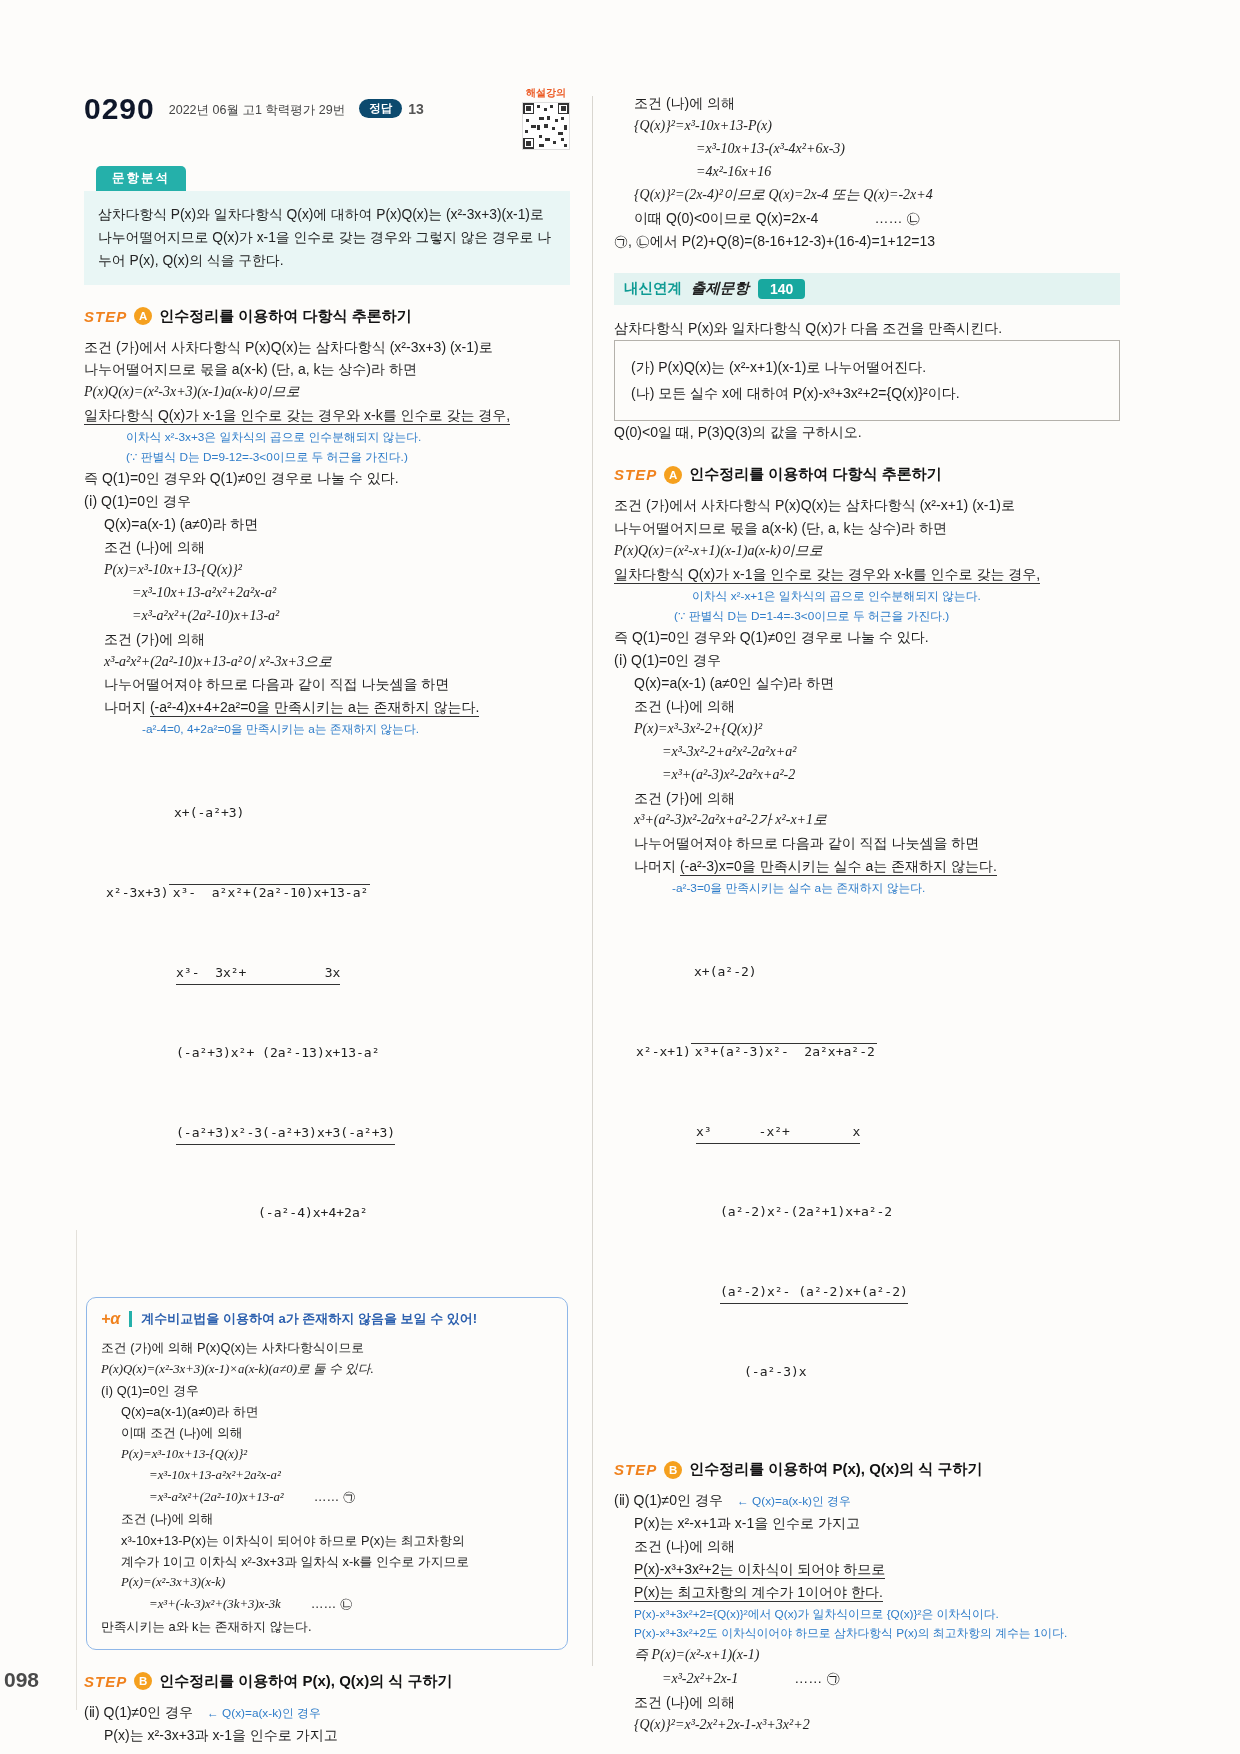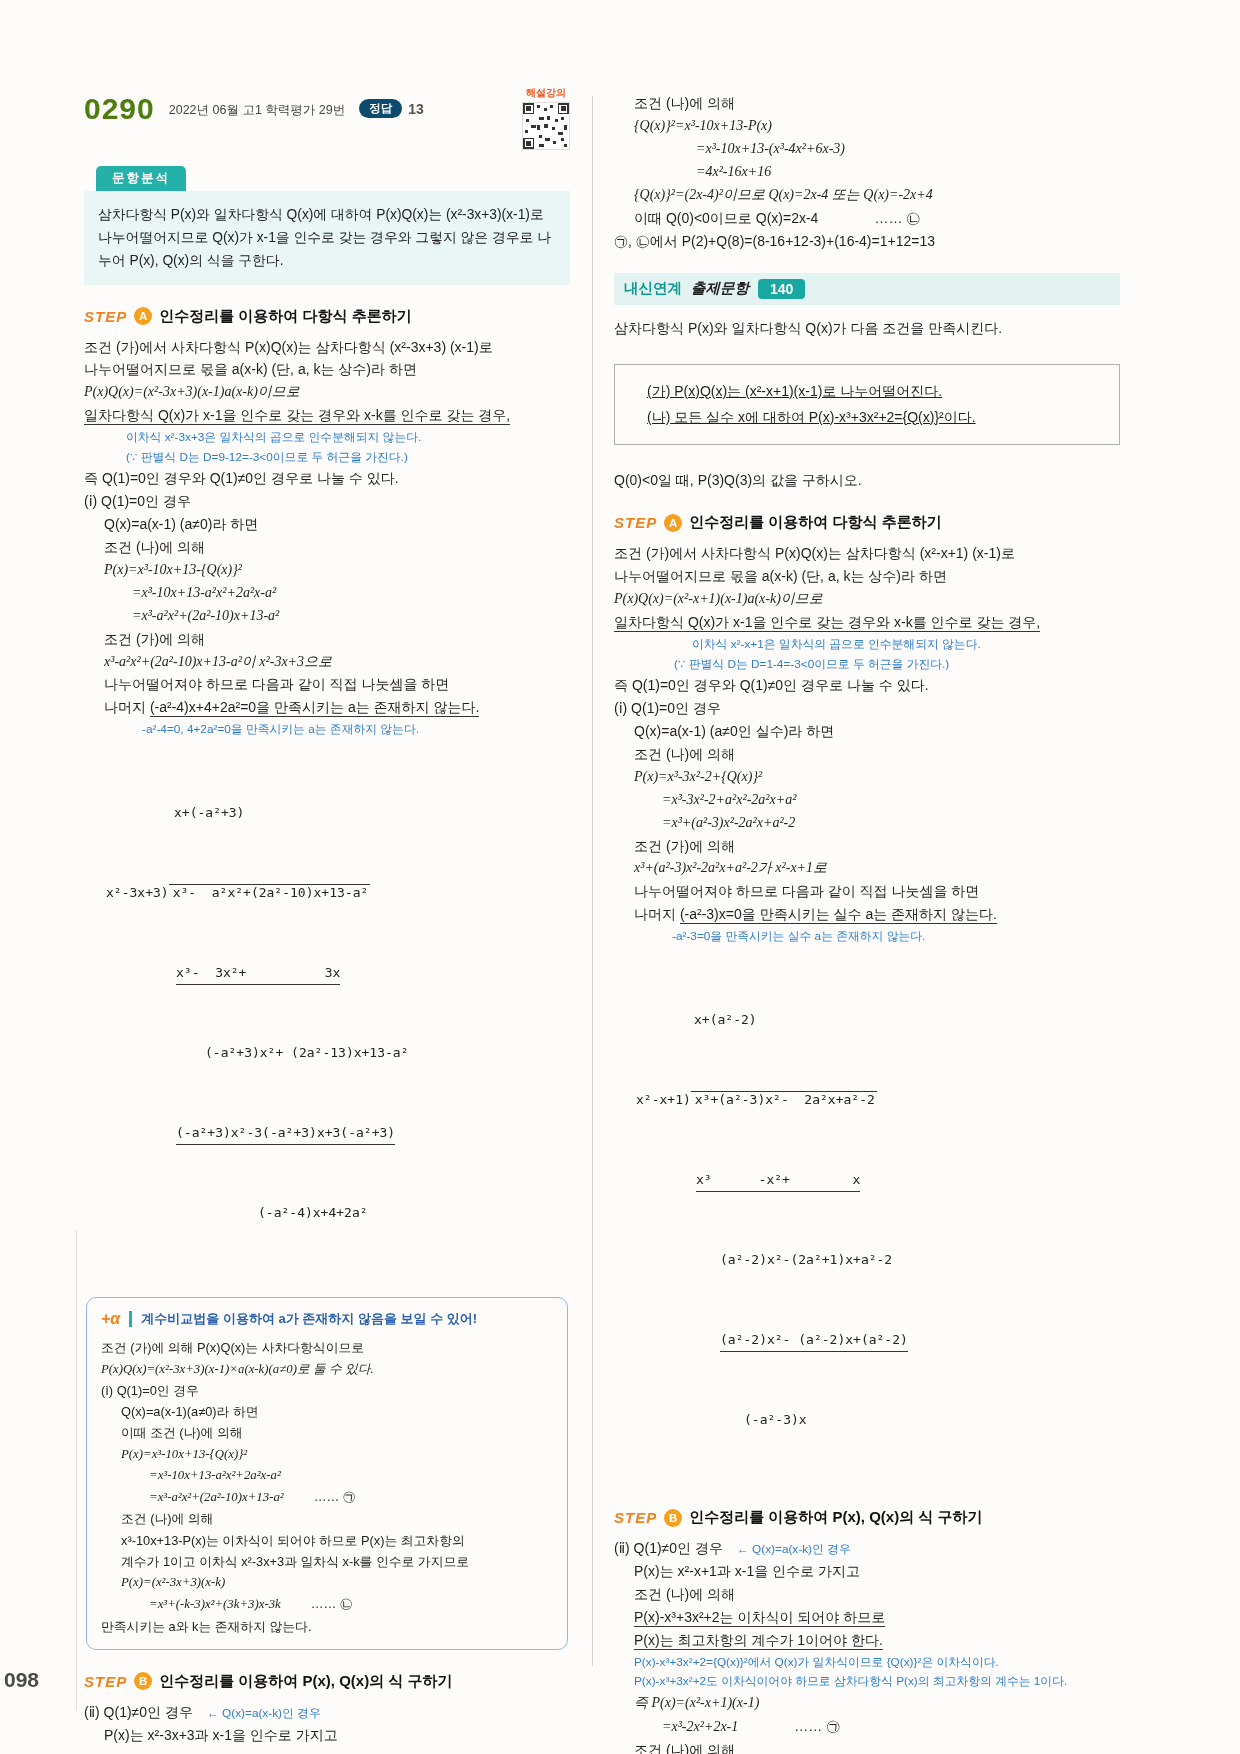--- a/index.html
+++ b/index.html
@@ -6,21 +6,21 @@
   .page{position:relative;width:1240px;height:1754px;background:#fdfcfa;
         font-family:"Liberation Sans","DejaVu Sans",sans-serif;color:#1f1f1f;overflow:hidden;}
   .divider{position:absolute;left:592px;top:96px;height:1570px;width:1px;background:#d9d6d0;}
   .left-rule{position:absolute;left:76px;top:1230px;height:480px;width:1px;background:#e3e0da;}
   .columns{position:absolute;top:92px;left:84px;display:flex;gap:44px;}
   .col{width:486px;}
   .col.right{width:506px;}
 
   
   .prob-head{display:flex;align-items:flex-start;gap:14px;margin-bottom:16px;}
-  .prob-id{color:#4d7c0f;font-size:30px;font-weight:bold;letter-spacing:1px;line-height:1.1;}
+  .prob-id{color:#0f172a;font-size:30px;font-weight:bold;letter-spacing:1px;line-height:1.1;}
   .prob-src{font-size:12.5px;color:#444;margin-top:10px;white-space:nowrap;}
   .ans-chip{display:inline-flex;align-items:center;gap:6px;margin-top:7px;}
   .chip-label{background:#0c4a6e;color:#fff;font-size:11.5px;font-weight:bold;padding:2px 10px;border-radius:10px;}
   .chip-val{color:#555;font-weight:bold;font-size:14px;}
   .qr-wrap{margin-left:auto;display:flex;flex-direction:column;align-items:center;gap:2px;margin-top:-6px;}
   .qr-cap{color:#ec5a24;font-size:10px;font-weight:bold;}
   .qr-svg{border:1px solid #ddd;background:#fff;}
 
   
   .analysis{margin:4px 0 10px;}
@@ -59,21 +59,21 @@
   .alpha-sep{width:3px;height:16px;background:#25b0aa;}
   .alpha-title{color:#2b5fae;font-weight:bold;font-size:13px;}
   .al{font-size:12.8px;line-height:1.66;color:#222;}
   .dots{margin-left:30px;}
 
   
   .linked-band{display:flex;align-items:center;gap:9px;background:#e3f3f1;padding:6px 10px;margin:20px 0 12px;}
   .band-t1{color:#0f9b94;font-weight:bold;font-size:14.5px;}
   .band-t2{color:#222;font-weight:bold;font-size:14.5px;font-style:italic;}
   .band-num{background:#18a89f;color:#fff;font-weight:bold;font-size:14px;padding:2px 12px;border-radius:4px;}
-  .cond-box{border:1px solid #b4b1ab;padding:12px 32px;margin:24px 0;text-decoration:underline;}
+  .cond-box{border:1px solid #b4b1ab;padding:12px 16px;margin:0 0;}
   .cond-box .ln{margin:3px 0;}
   .page-num{position:absolute;left:4px;bottom:62px;font-size:21px;color:#4a4a4a;font-weight:bold;}
 </style>
 </head>
 <body>
 
 <div class="page">
   <div class="divider"></div>
   <div class="left-rule"></div>
 
@@ -159,21 +159,21 @@
       <div class="ln ind">조건 (가)에 의해</div>
       <div class="ln ind eq">x³-a²x²+(2a²-10)x+13-a²이 x²-3x+3으로</div>
       <div class="ln ind">나누어떨어져야 하므로 다음과 같이 직접 나눗셈을 하면</div>
       <div class="ln ind"><span>나머지 </span><span class="ul">(-a²-4)x+4+2a²=0을 만족시키는 a는 존재하지 않는다.</span></div>
       <div class="bn" style="margin-left:58px">-a²-4=0, 4+2a²=0을 만족시키는 a는 존재하지 않는다.</div>
 
       <div class="division">
         <div style="margin-left:68px">x+(-a²+3)</div>
         <div><span>x²-3x+3</span><span>)</span><span class="dv-dividend">x³-  a²x²+(2a²-10)x+13-a²</span></div>
         <div style="margin-left:70px"><span class="uline">x³-  3x²+          3x</span></div>
-        <div style="margin-left:99px"><span>(-a²+3)x²+ (2a²-13)x+13-a²</span></div>
+        <div style="margin-left:70px"><span>(-a²+3)x²+ (2a²-13)x+13-a²</span></div>
         <div style="margin-left:70px"><span class="uline">(-a²+3)x²-3(-a²+3)x+3(-a²+3)</span></div>
         <div style="margin-left:152px"><span>(-a²-4)x+4+2a²</span></div>
       </div>
 
       <div class="alpha-box">
         <div class="alpha-head">
           <span class="alpha-badge">+α</span>
           <span class="alpha-sep"></span>
           <span class="alpha-title">계수비교법을 이용하여 a가 존재하지 않음을 보일 수 있어!</span>
         </div>

